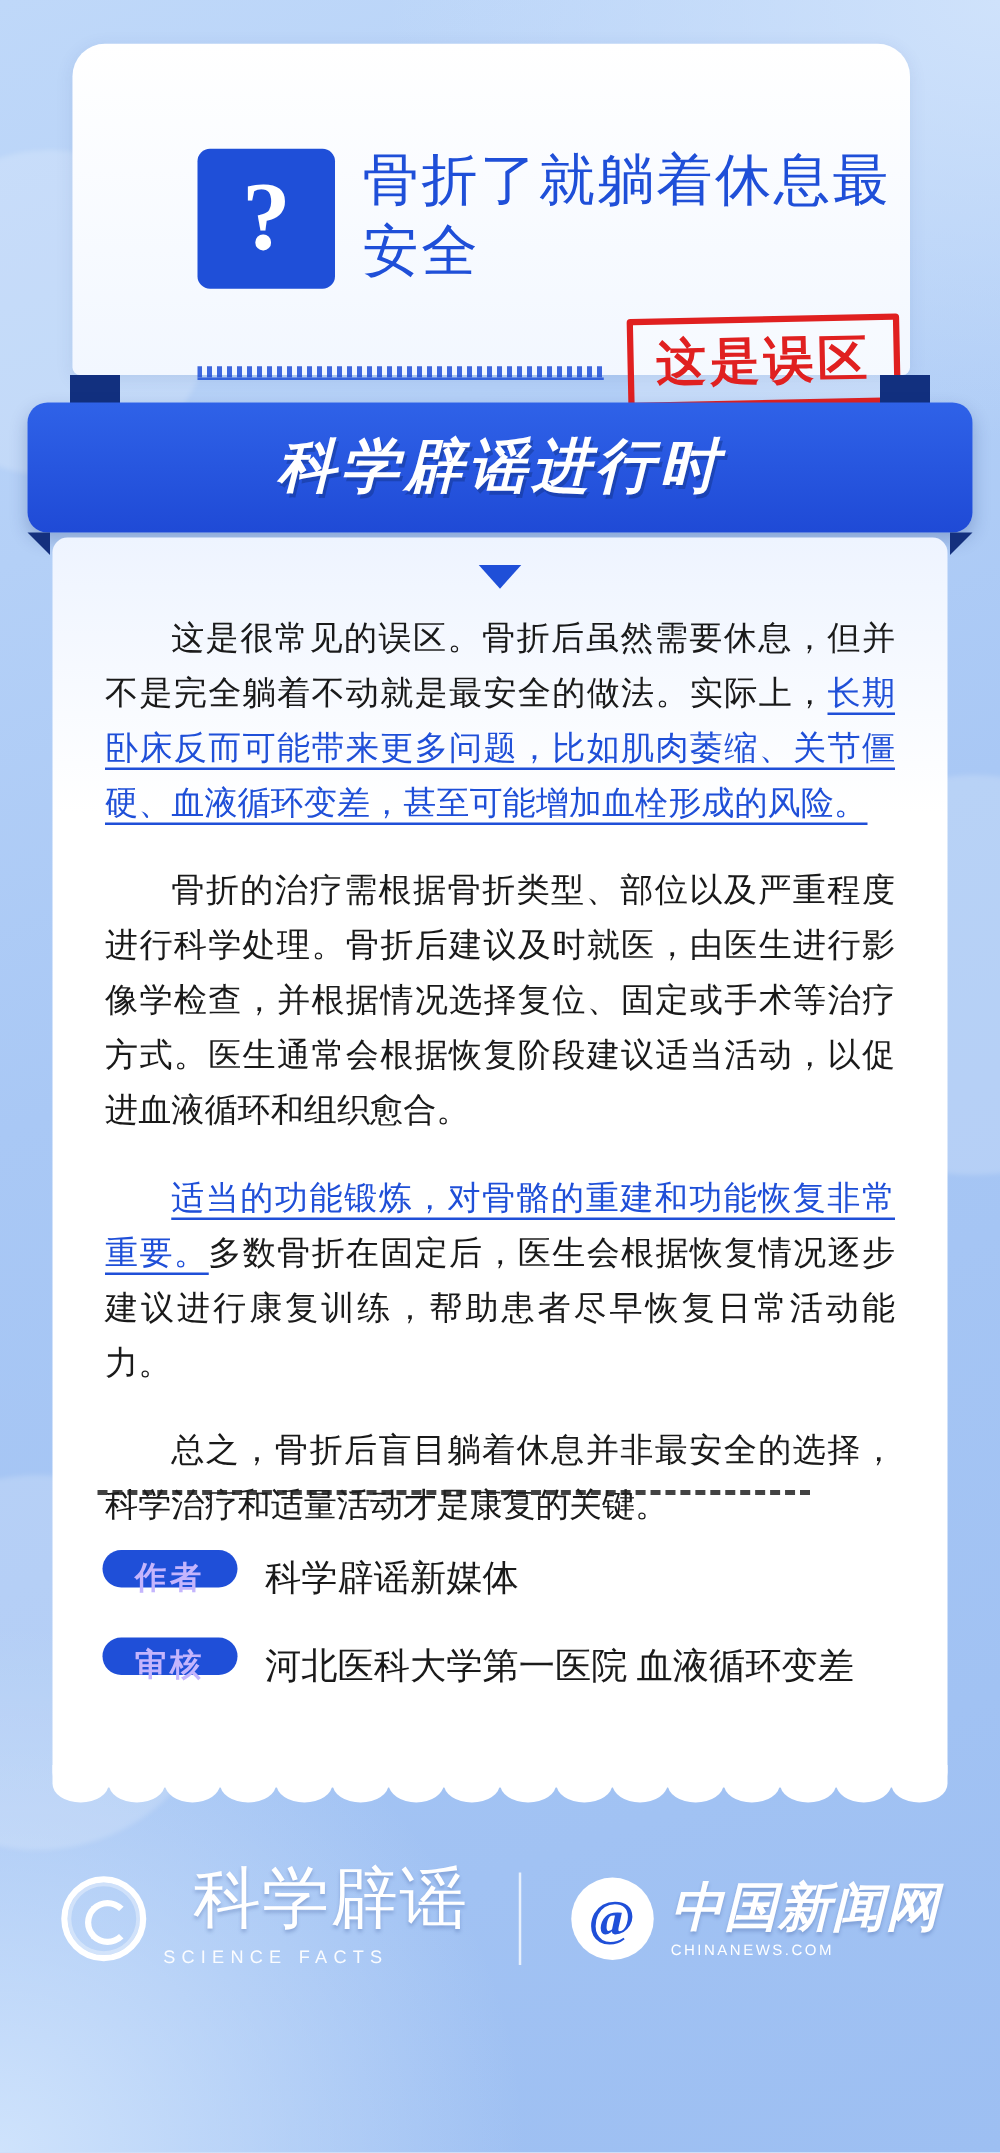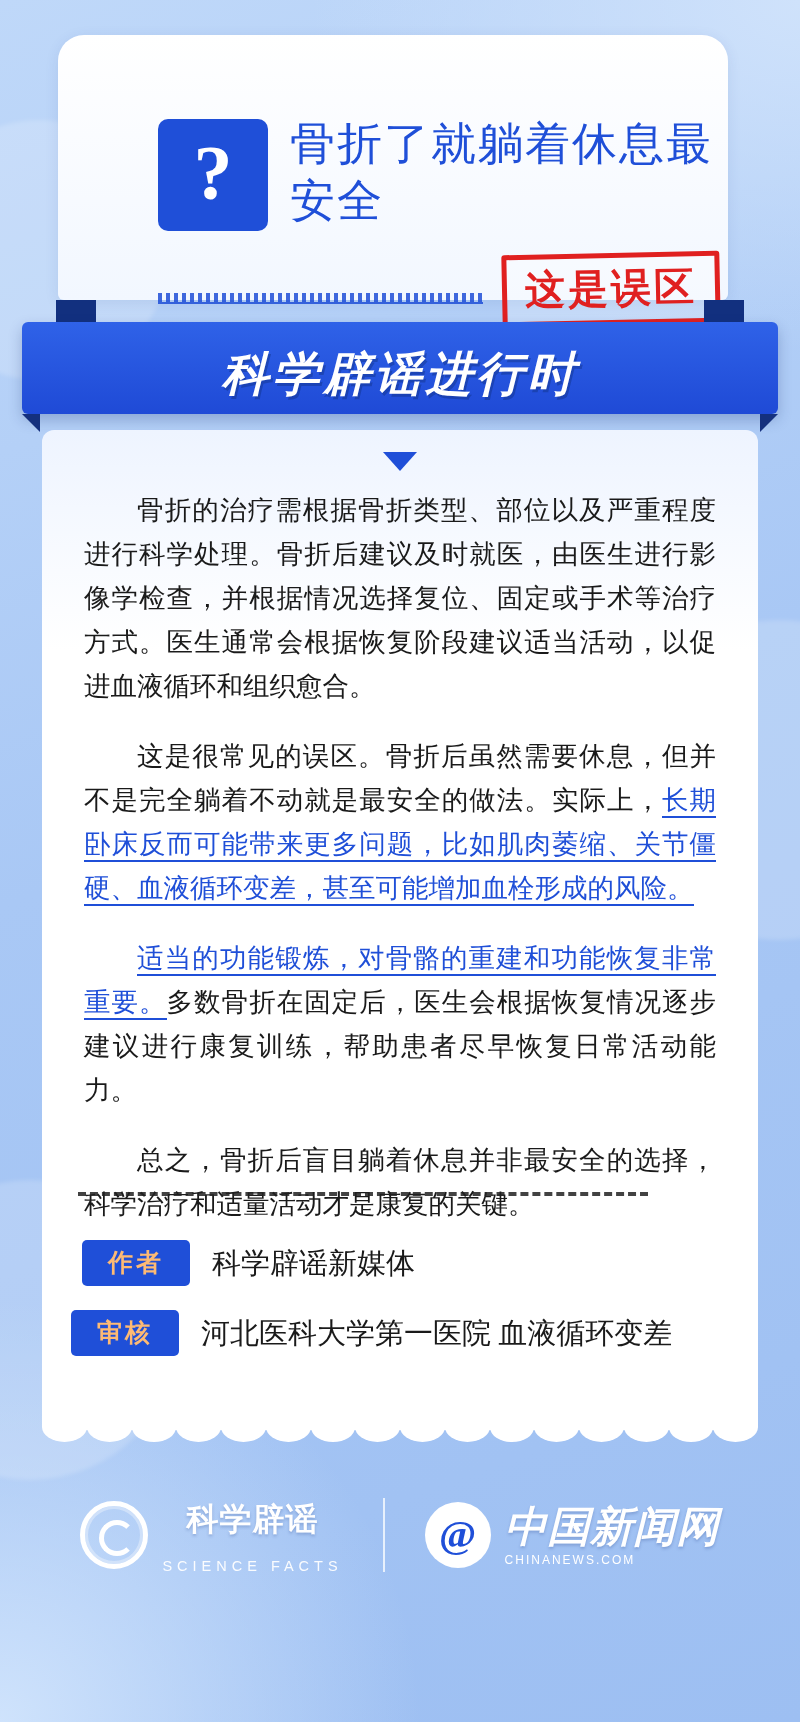--- a/index.html
+++ b/index.html
@@ -101,23 +101,23 @@
   .ribbon-shadow-l, .ribbon-shadow-r {
     position: absolute;
     top: 0; width: 40px; height: 34px;
     background: #12307f;
   }
   .ribbon-shadow-l { left: 34px; border-radius: 0 0 0 6px; }
   .ribbon-shadow-r { right: 34px; border-radius: 0 0 6px 0; }
   .ribbon {
     position: absolute;
     left: 0; top: 22px;
-    width: 756px; height: 92px;
+    width: 756px; height: 104px;
     background: linear-gradient(180deg, #2f62e8 0%, #1f4ad6 100%);
-    border-radius: 6px;
+    border-radius: 16px;
     box-shadow: 0 6px 14px rgba(20,45,110,0.25);
   }
   .ribbon::before, .ribbon::after {
     content: "";
     position: absolute;
     bottom: -18px;
     width: 0; height: 0;
     border-style: solid;
   }
   .ribbon::before {
@@ -201,42 +201,42 @@
     opacity: .85;
   }
 
   
   .credit {
     position: absolute;
     display: flex;
     align-items: flex-start;
   }
   .credit-tag {
-    width: 108px; height: 46px;
+    width: 108px; height: 30px;
     background: #1f4fd8;
-    border-radius: 5px;
-    color: #fdba74;
+    border-radius: 16px;
+    color: #c4b5fd;
     font-size: 25px;
     font-weight: bold;
     text-align: center;
     line-height: 46px;
     letter-spacing: 3px;
     font-family: "Liberation Serif", serif;
     flex: 0 0 auto;
   }
   .credit-body {
     margin-left: 22px;
     color: #1a1a1a;
     font-size: 29px;
     line-height: 34px;
     font-family: Liberation Serif, serif;
     padding-top: 6px;
   }
   #credit-author { left: 82px; top: 1240px; }
-  #credit-review { left: 71px; top: 1310px; }
+  #credit-review { left: 82px; top: 1310px; }
 
   
   .footer {
     position: absolute;
     left: 0; top: 1470px;
     width: 800px;
     height: 130px;
     display: flex;
     align-items: center;
     justify-content: center;
@@ -257,22 +257,22 @@
   .logo-left .swirl::after {
     content: "";
     position: absolute;
     left: 14px; top: 14px;
     width: 26px; height: 26px;
     border-radius: 50%;
     border: 5px solid #ffffff;
     border-right-color: transparent;
   }
   .logo-left .ltext .big {
-    font-size: 32px;
-    font-weight: bold;
+    font-size: 54px;
+    font-weight: normal;
     letter-spacing: 1px;
     font-family: "Liberation Serif", serif;
     line-height: 46px;
     text-shadow: 0 2px 3px rgba(30,60,130,.25);
     margin-left: 24px;
   }
   .logo-left .ltext .small {
     font-size: 14.5px;
     letter-spacing: 5px;
     margin-top: 16px;
@@ -334,22 +334,22 @@
     <div class="ribbon-shadow-r"></div>
     <div class="ribbon">
       <div class="ribbon-text">科学辟谣进行时</div>
     </div>
   </div>
 
   <div class="body-card"></div>
   <div class="arrow-down"></div>
 
   <div class="article" id="article">
+      <p><span>这是很常见的误区。骨折后虽然需要休息，但并不是完全躺着不动就是最安全的做法。实际上，</span><span class="hl">长期卧床反而可能带来更多问题，比如肌肉萎缩、关节僵硬、血液循环变差，甚至可能增加血栓形成的风险。</span></p>
       <p><span>骨折的治疗需根据骨折类型、部位以及严重程度进行科学处理。骨折后建议及时就医，由医生进行影像学检查，并根据情况选择复位、固定或手术等治疗方式。医生通常会根据恢复阶段建议适当活动，以促进血液循环和组织愈合。</span></p>
-      <p><span>这是很常见的误区。骨折后虽然需要休息，但并不是完全躺着不动就是最安全的做法。实际上，</span><span class="hl">长期卧床反而可能带来更多问题，比如肌肉萎缩、关节僵硬、血液循环变差，甚至可能增加血栓形成的风险。</span></p>
       <p><span class="hl">适当的功能锻炼，对骨骼的重建和功能恢复非常重要。</span><span>多数骨折在固定后，医生会根据恢复情况逐步建议进行康复训练，帮助患者尽早恢复日常活动能力。</span></p>
       <p><span>总之，骨折后盲目躺着休息并非最安全的选择，科学治疗和适量活动才是康复的关键。</span></p>
     </div>
 
   <div class="dashline"></div>
 
   <div class="credit" id="credit-author">
     <div class="credit-tag">作者</div>
     <div class="credit-body">
       <div>科学辟谣新媒体</div>

